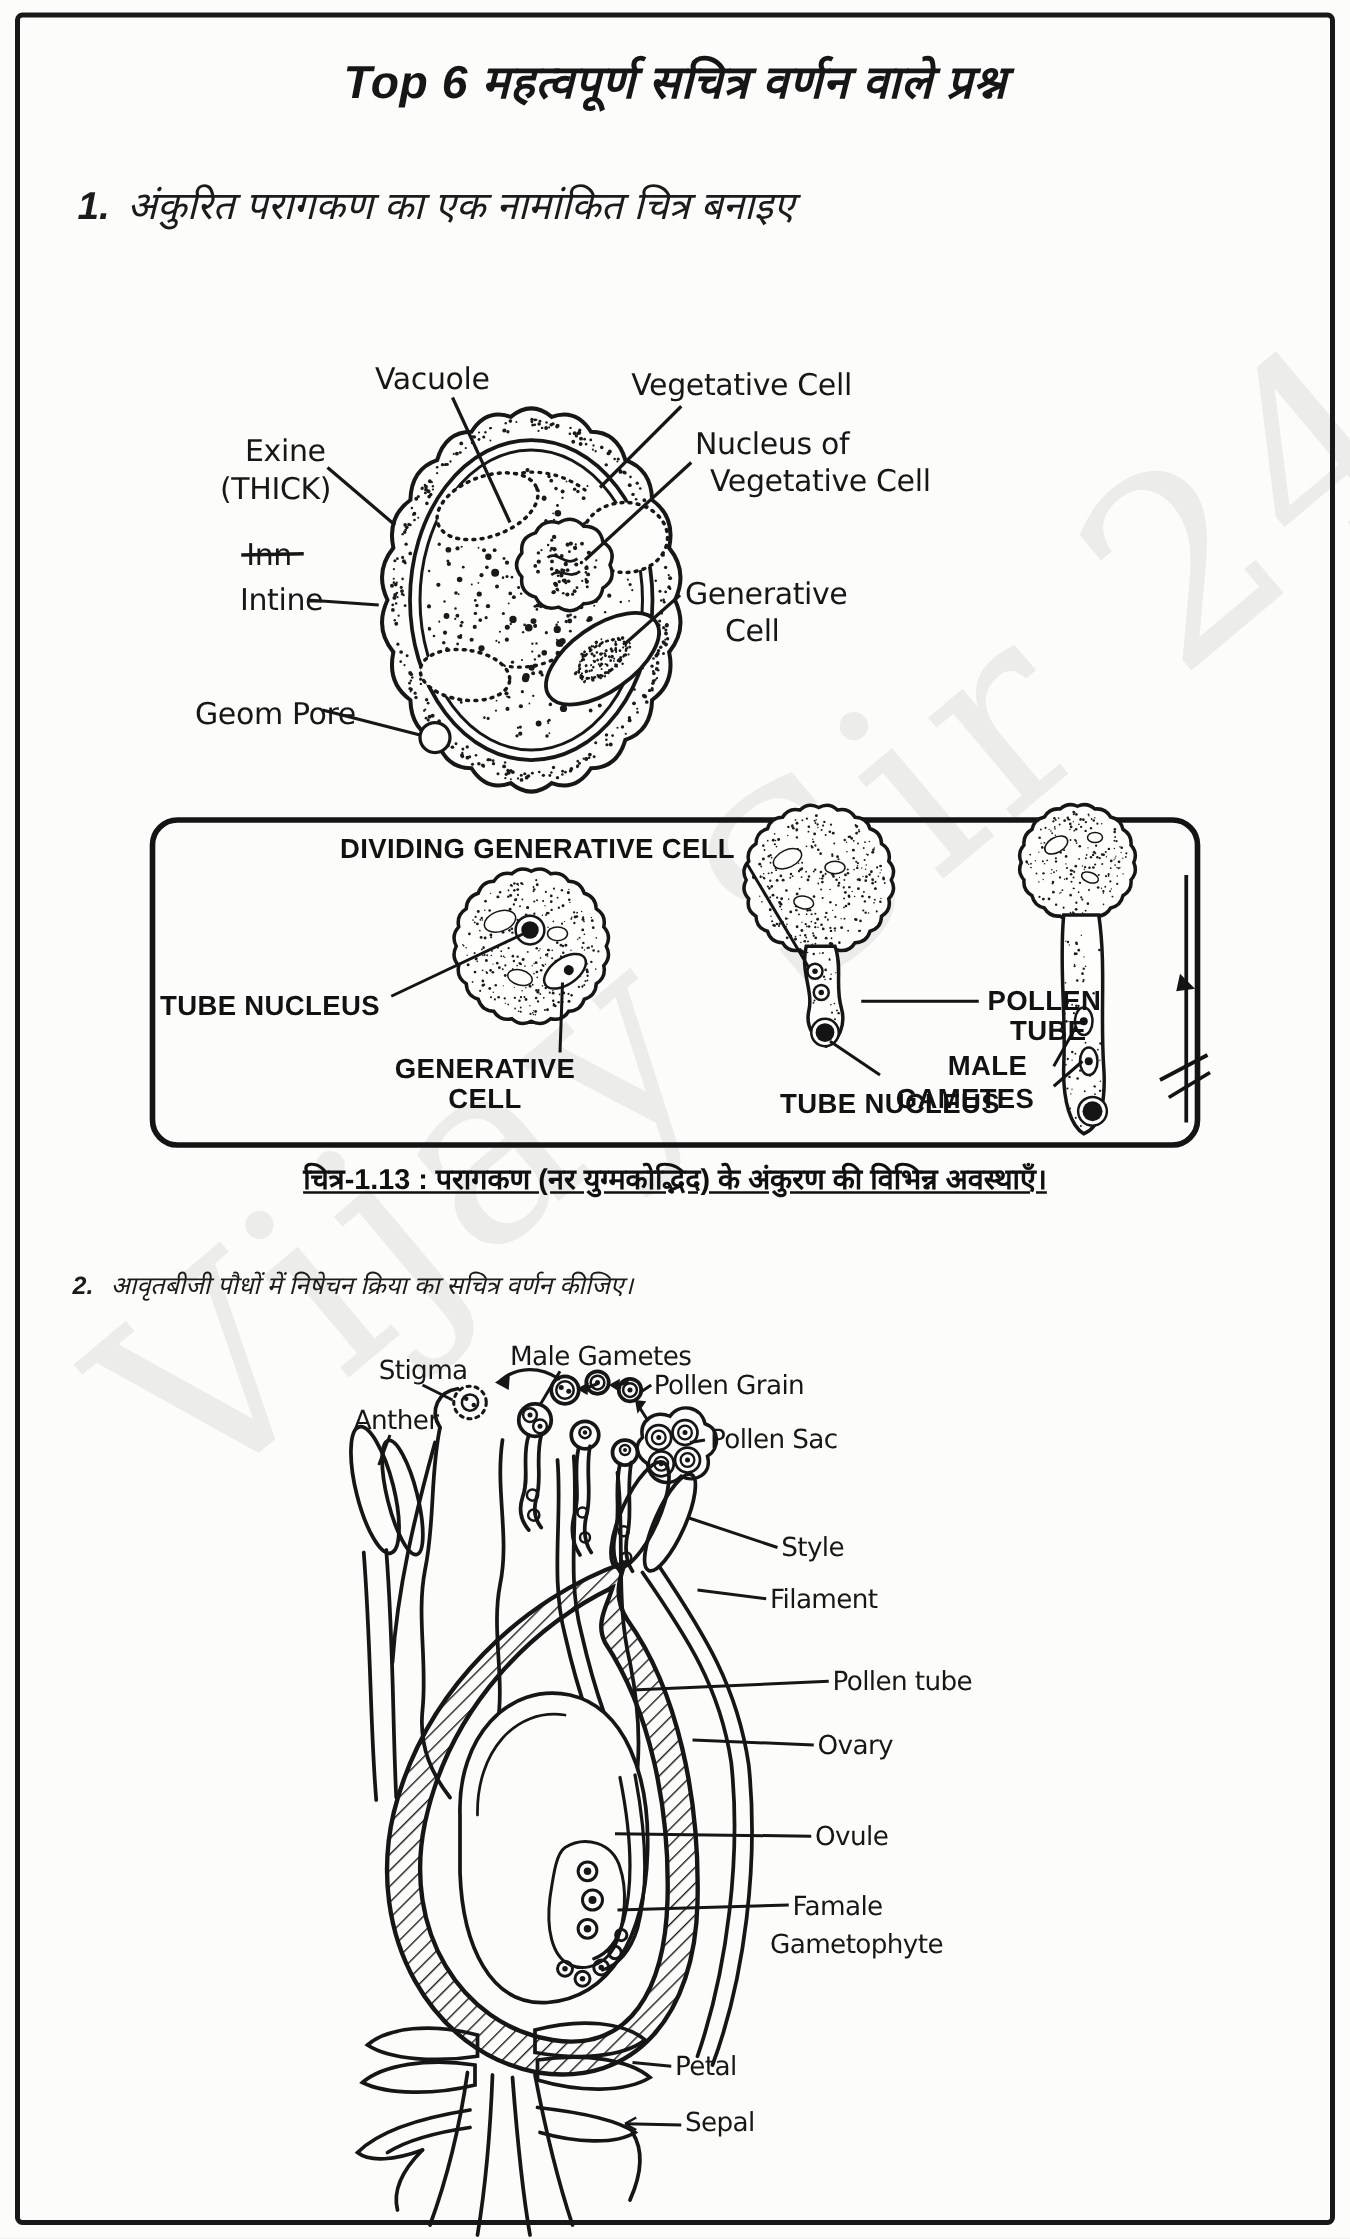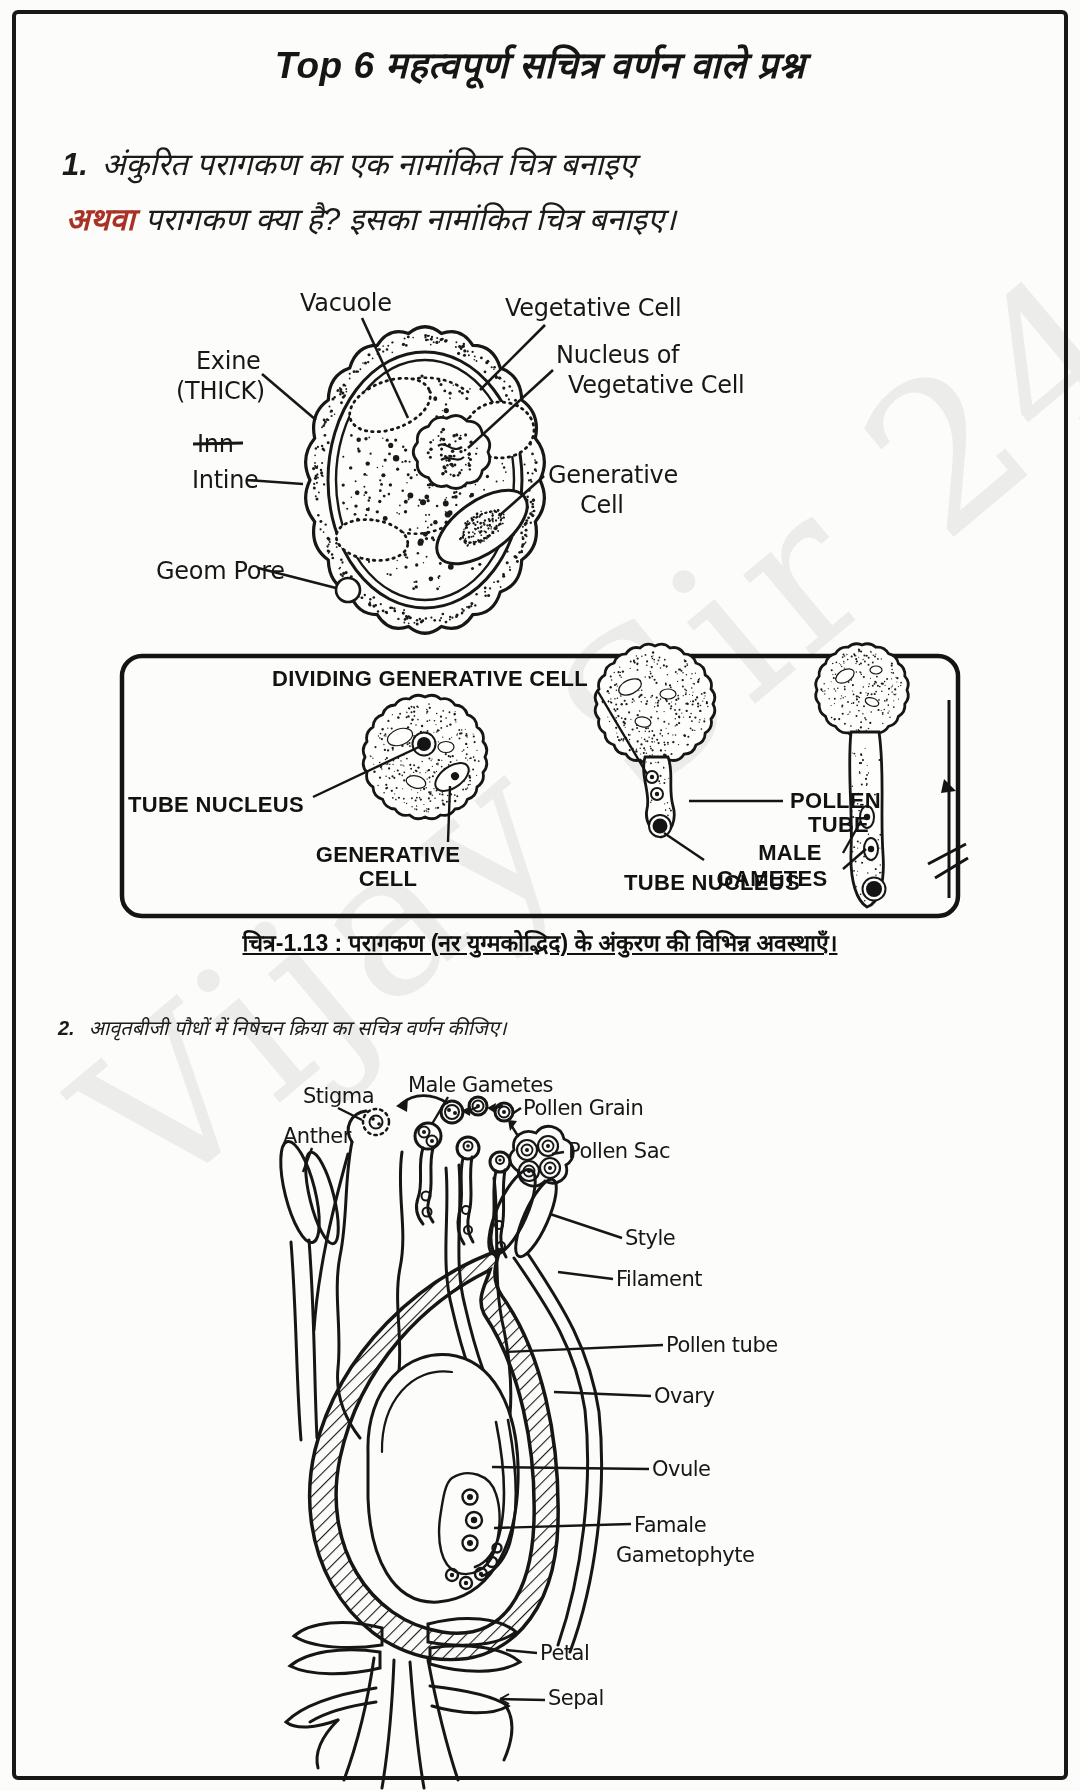--- a/index.html
+++ b/index.html
@@ -34,23 +34,20 @@
 
   <div class="watermark">Vijay Sir 24</div>
 
   <div class="layer">
     <div class="frame"></div>
 
     <div class="title">Top 6 महत्वपूर्ण सचित्र वर्णन वाले प्रश्न</div>
 
     <div class="q q-1a">
       <span class="qnum">1.</span><span>अंकुरित परागकण का एक नामांकित चित्र बनाइए</span>
-    </div>
-    <div class="q q-1b">
-      <span class="red">अथवा</span><span>परागकण क्या है? इसका नामांकित चित्र बनाइए।</span>
     </div>
 
     <svg viewBox="130 240 770 420" style="left:130px;top:240px;width:770px;height:420px">
       <g stroke="#171717" fill="none" stroke-width="3">
         <path fill="#fdfdfb" stroke-width="3.2" d="M540.0 480.0 Q550.7 502.8 535.3 521.7 Q540.5 546.5 521.7 560.0 Q521.0 584.8 500.3 591.9 Q493.7 614.6 472.8 614.6 Q460.8 633.5 441.4 626.5 Q425.0 640.0 408.6 626.5 Q389.2 633.5 377.2 614.6 Q356.3 614.6 349.7 591.9 Q329.0 584.8 328.3 560.0 Q309.5 546.5 314.7 521.7 Q299.3 502.8 310.0 480.0 Q299.3 457.2 314.7 438.3 Q309.5 413.5 328.3 400.0 Q329.0 375.2 349.7 368.1 Q356.3 345.4 377.2 345.4 Q389.2 326.5 408.6 333.5 Q425.0 320.0 441.4 333.5 Q460.8 326.5 472.8 345.4 Q493.7 345.4 500.3 368.1 Q521.0 375.2 521.7 400.0 Q540.5 413.5 535.3 438.3 Q550.7 457.2 540.0 480.0 Z"></path>
         <g stroke="none">
             <circle cx="431.4" cy="617.6" r="1.08" fill="#1a1a1a"></circle>
             <circle cx="522.9" cy="544.8" r="1.48" fill="#1a1a1a"></circle>
             <circle cx="519.5" cy="552.7" r="0.88" fill="#1a1a1a"></circle>
             <circle cx="449.9" cy="619.6" r="1.02" fill="#1a1a1a"></circle>

